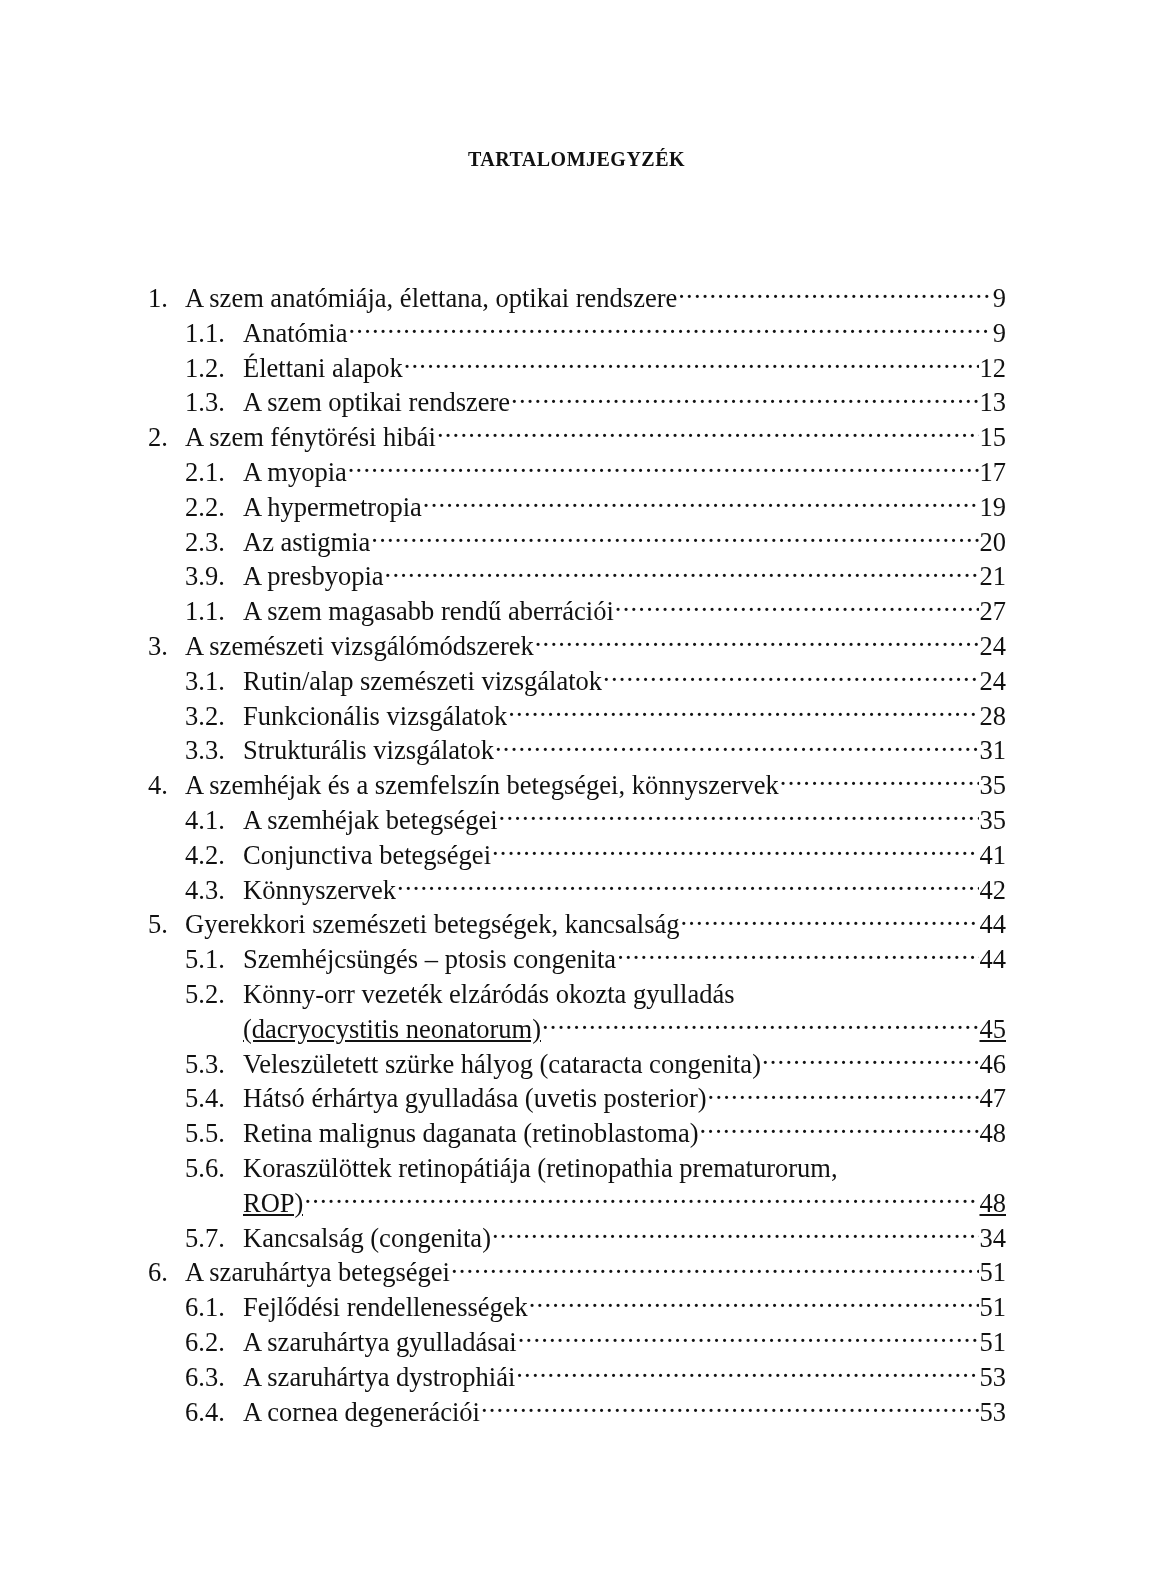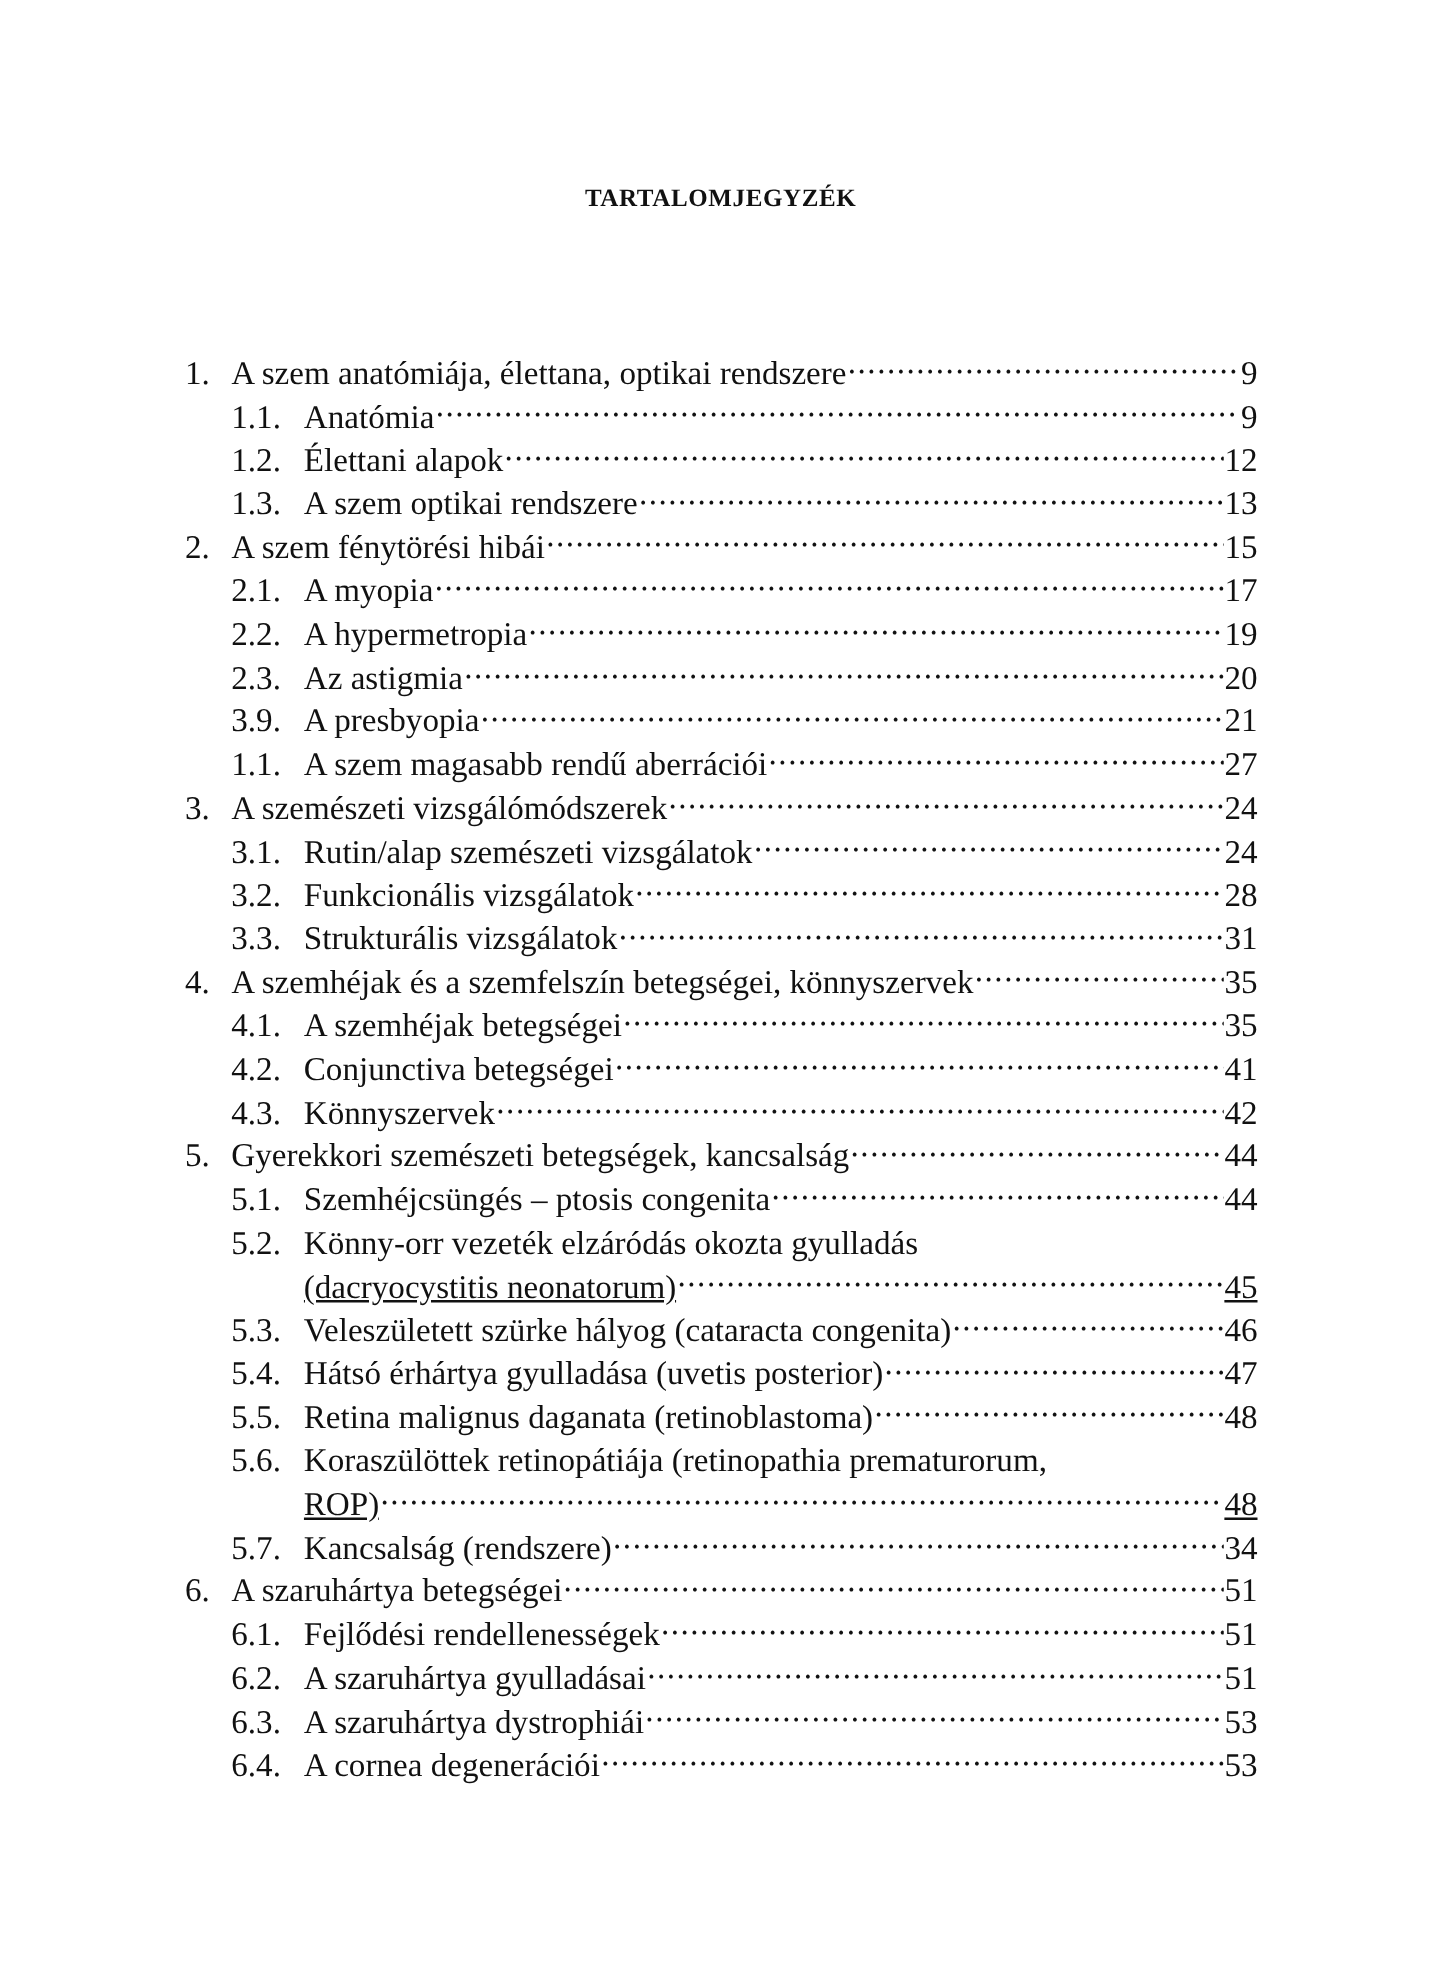--- a/index.html
+++ b/index.html
@@ -188,21 +188,21 @@
       <span class="num">5.6.</span>
       <span class="txt">Koraszülöttek retinopátiája (retinopathia prematurorum,</span>
     </div>
     <div class="row cont">
       <span class="txt">ROP)</span>
       <span class="dots"></span>
       <span class="page">48</span>
     </div>
     <div class="row l2">
       <span class="num">5.7.</span>
-      <span class="txt">Kancsalság (rendszere)</span>
+      <span class="txt">Kancsalság (congenita)</span>
       <span class="dots"></span>
       <span class="page">34</span>
     </div>
     <div class="row l1">
       <span class="num">6.</span>
       <span class="txt">A szaruhártya betegségei</span>
       <span class="dots"></span>
       <span class="page">51</span>
     </div>
     <div class="row l2">

